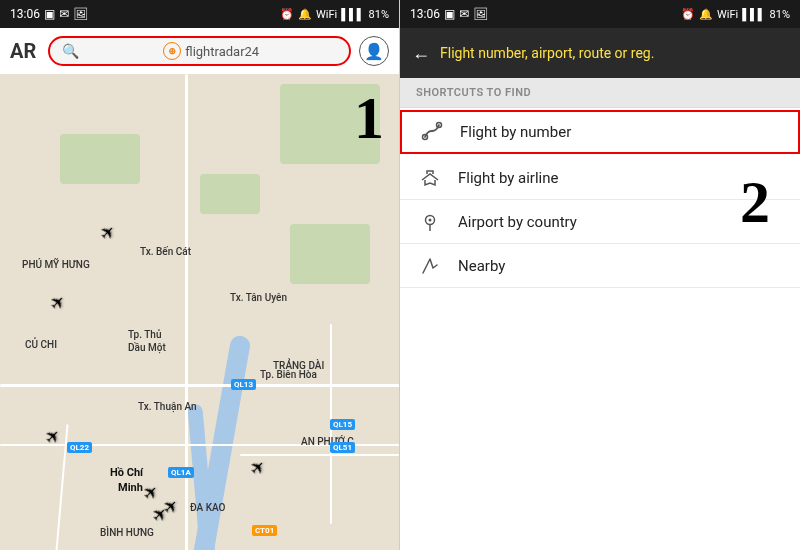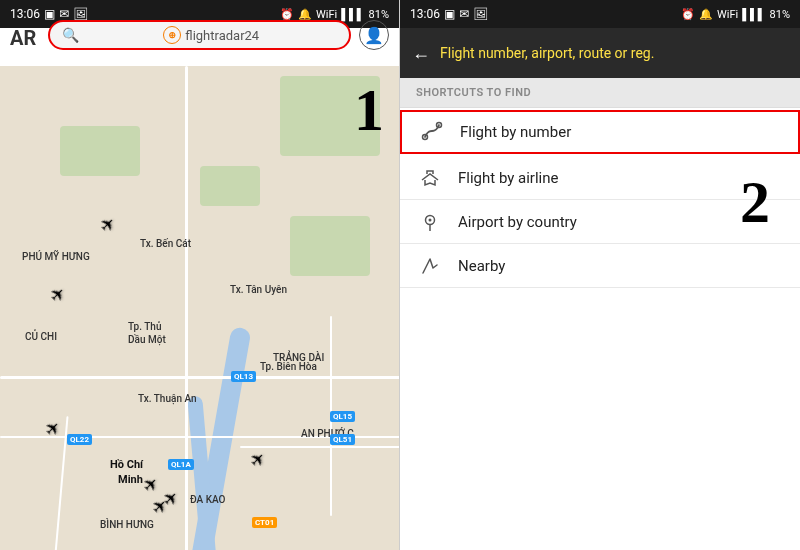--- a/index.html
+++ b/index.html
@@ -43,24 +43,24 @@
     }
 
     .status-bar-right {
       display: flex;
       align-items: center;
       gap: 4px;
       font-size: 11px;
     }
 
     .top-bar {
-      height: 38px;
-      background: #fff;
-      display: flex;
-      align-items: flex-end;
+      height: 46px;
+      background: #fff;
+      display: flex;
+      align-items: center;
       padding: 16px 10px;
       gap: 8px;
       flex-shrink: 0;
       z-index: 10;
     }
 
     .ar-label {
       font-size: 20px;
       font-weight: bold;
       color: #333;

